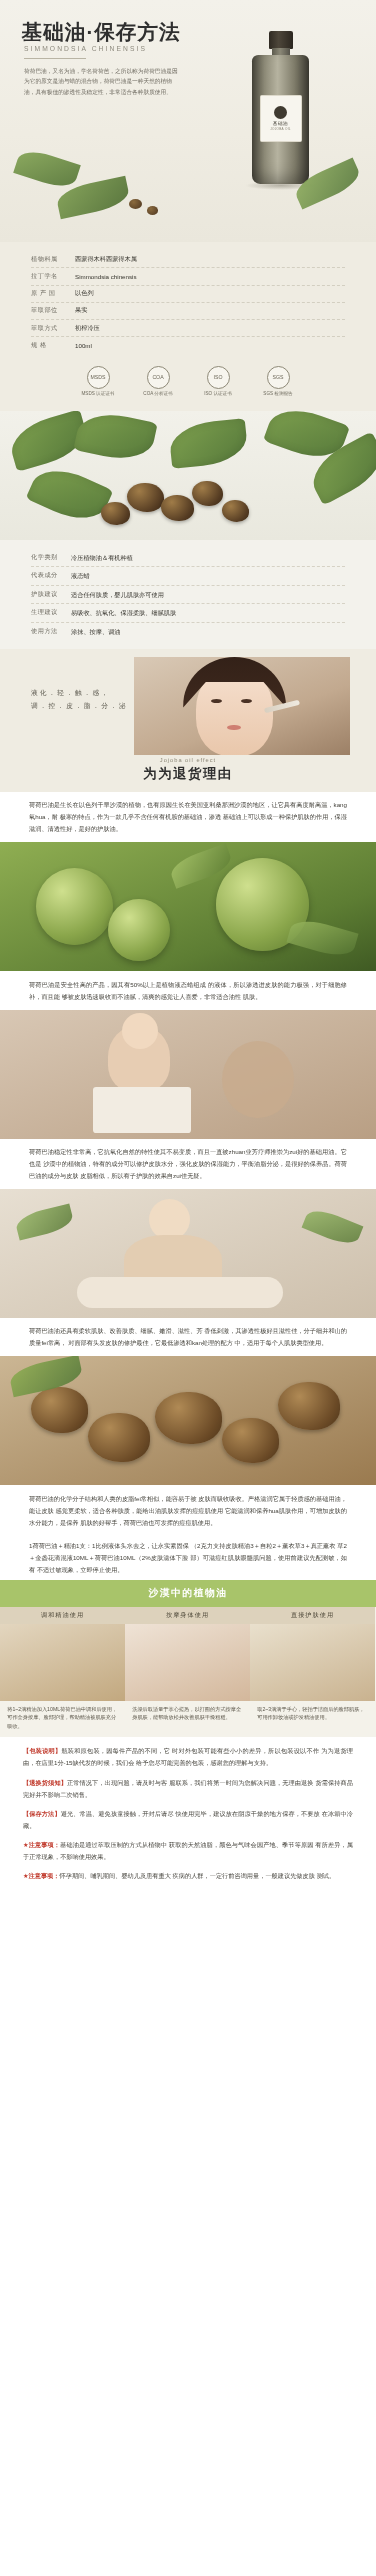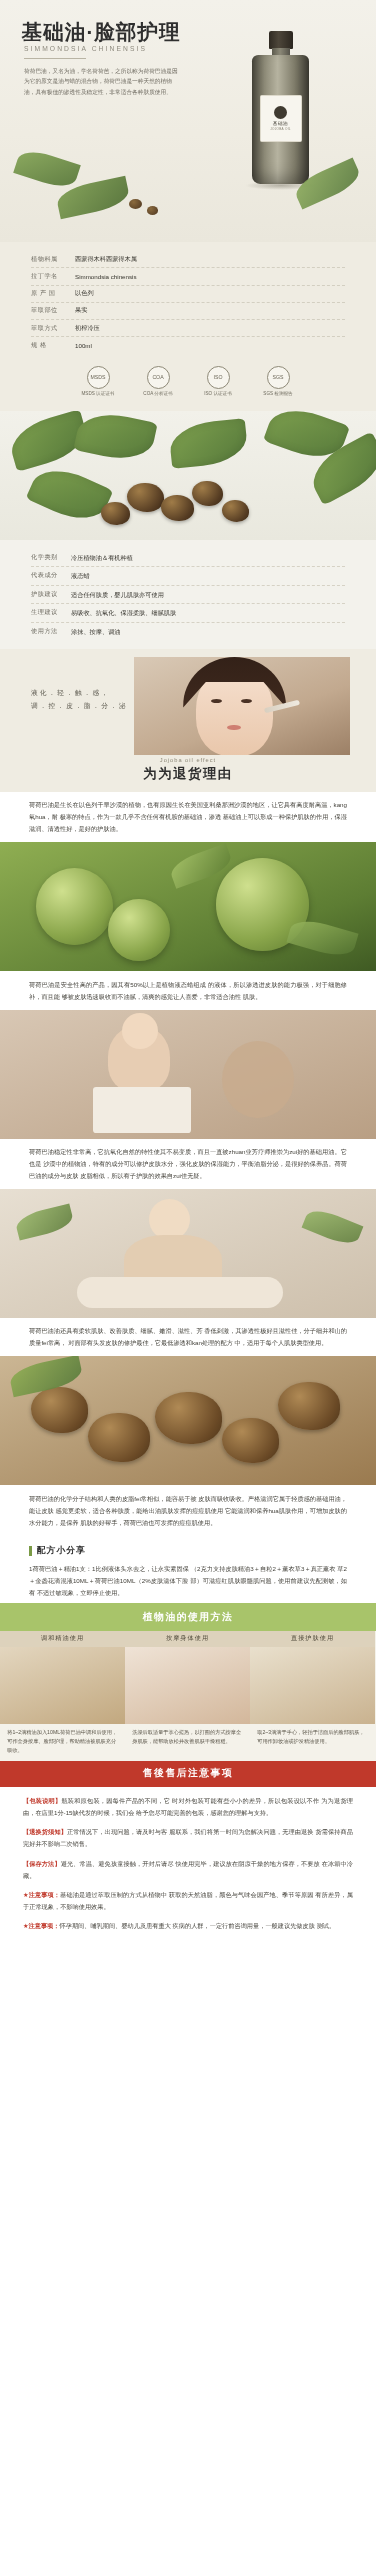--- a/index.html
+++ b/index.html
@@ -223,21 +223,21 @@
   .sale-item { font-size: 6.2px; line-height: 12px; color: #44423b; margin-bottom: 7.2px; text-align: justify; }
   .sale-item .hd { color: #c0392b; font-weight: bold; }
   .sale-item .warn { color: #c0392b; }
 </style>
 </head>
 <body>
 
 <div class="page">
 
   <div class="hero">
-    <div class="hero-title">基础油·脸部护理</div>
+    <div class="hero-title">基础油·保存方法</div>
     <div class="hero-sub">SIMMONDSIA CHINENSIS</div>
     <div class="hero-rule"></div>
     <div class="hero-desc">荷荷巴油，又名为油，学名荷荷芭，之所以称为荷荷巴油是因为它的原文是油与蜡的混合物，荷荷巴油是一种天然的植物油，具有极佳的渗透性及稳定性，非常适合各种肤质使用。</div>
 
     <div class="bottle-wrap">
       <div class="bottle-cap"></div>
       <div class="bottle-neck"></div>
       <div class="bottle-body"></div>
       <div class="bottle-label">
         <div class="lbl-mark"></div>
@@ -393,46 +393,41 @@
     <div class="nut" style="left:31px;top:31px;width:57px;height:46px;"></div>
     <div class="nut" style="left:88px;top:57px;width:62px;height:49px;"></div>
     <div class="nut" style="left:155px;top:36px;width:67px;height:52px;"></div>
     <div class="nut" style="left:222px;top:62px;width:57px;height:45px;"></div>
     <div class="nut" style="left:278px;top:26px;width:62px;height:48px;"></div>
     <div class="leaf" style="left:10.3px;top:5.2px;width:72px;height:28px;transform:rotate(-12deg);background:linear-gradient(140deg,#8fae52,#55783a);"></div>
   </div>
 
   <div class="txt">荷荷巴油的化学分子结构和人类的皮脂fei常相似，能容易于被 皮肤而吸收吸收。严格滋润它属于轻质感的基础用油，能让皮肤 感觉更柔软，适合各种肤质，能给出油肌肤发挥的痘痘肌使用 它能滋润和保养hua肌肤作用，可增加皮肤的水分能力，是保养 肌肤的好帮手，荷荷巴油也可发挥的痘痘肌使用。</div>
 
-  <div class="recipe-head">
-    <div class="bar"></div>
-    <div class="t">配方小分享</div>
-  </div>
   <div class="txt tight">1荷荷巴油＋精油1支：1比例液体头水去之，让永实紧固保 （2克力支持皮肤精油3＋自粒2＋薰衣草3＋真正薰衣 草2＋金盏花滴混液10ML＋荷荷巴油10ML（2%皮肤滋体下脸 部）可滋痘红肌肤眼髓肌问题，使用前建议先配测敏，如有 不适过敏现象，立即停止使用。</div>
 
-  <div class="usage-banner">植物油的使用方法</div>
+  <div class="usage-banner">沙漠中的植物油</div>
   <div class="usage-grid">
     <div class="usage-col">
       <div class="cap">调和精油使用</div>
       <div class="usage-img ui-1"></div>
       <div class="desc">将1~2滴精油加入10ML荷荷巴油中调和后使用，可作全身按摩、脸部护理，帮助精油被肌肤充分吸收。</div>
     </div>
     <div class="usage-col">
       <div class="cap">按摩身体使用</div>
       <div class="usage-img ui-2"></div>
       <div class="desc">洗澡后取适量于掌心搓热，以打圈的方式按摩全身肌肤，能帮助放松并改善肌肤干燥粗糙。</div>
     </div>
     <div class="usage-col">
       <div class="cap">直接护肤使用</div>
       <div class="usage-img ui-3"></div>
       <div class="desc">取2~3滴滴于手心，轻拍于洁面后的脸部肌肤，可用作卸妆油或护发精油使用。</div>
     </div>
   </div>
 
-  <div class="sale-banner">售後售后注意事项</div>
   <div class="sale-body">
     <div class="sale-item">
       <span class="hd">【包装说明】</span><span>瓶装和原包装，因每件产品的不同，它 时对外包装可能有些小小的差异，所以包装设以不作 为为退货理由，在店里1分-15缺代发的时候，我们会 给予您尽可能完善的包装，感谢您的理解与支持。</span>
     </div>
     <div class="sale-item">
       <span class="hd">【退换货须知】</span><span>正常情况下，出现问题，请及时与客 服联系，我们将第一时间为您解决问题，无理由退换 货需保持商品完好并不影响二次销售。</span>
     </div>
     <div class="sale-item">
       <span class="hd">【保存方法】</span><span>避光、常温、避免孩童接触，开封后请尽 快使用完毕，建议放在阴凉干燥的地方保存，不要放 在冰箱中冷藏。</span>
     </div>

